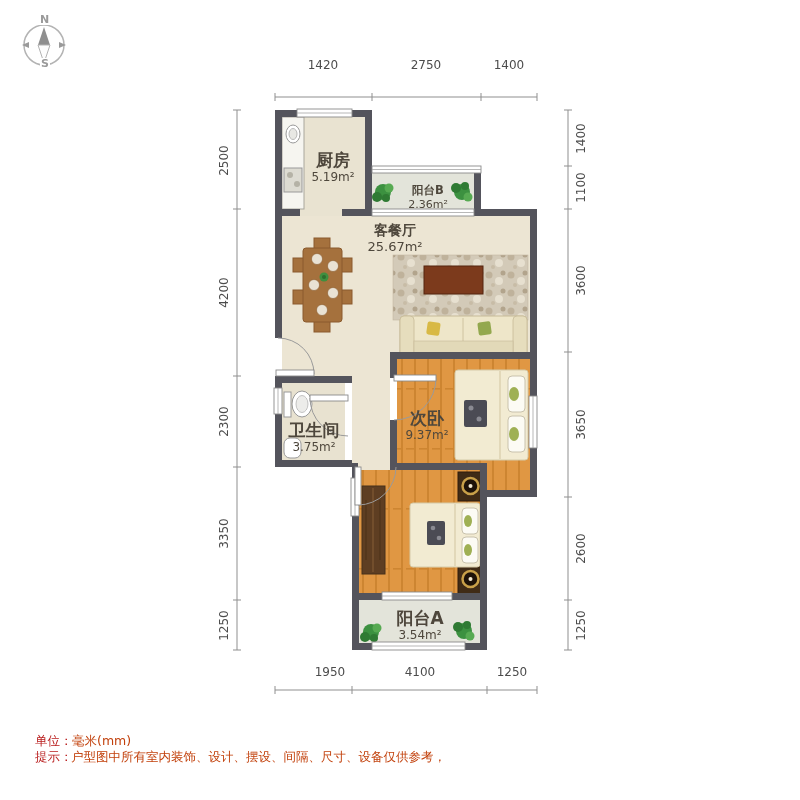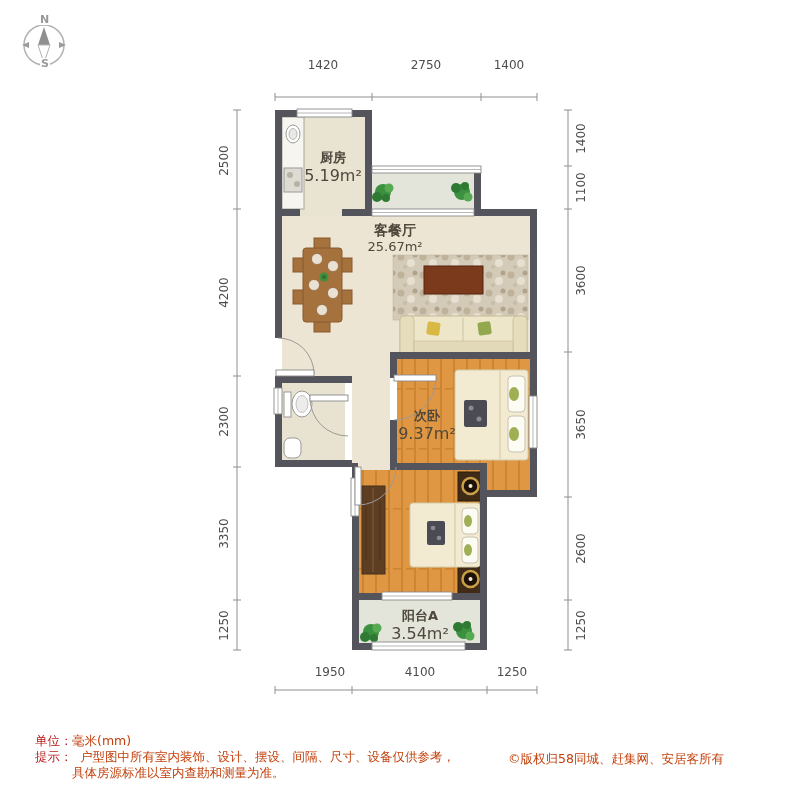--- a/index.html
+++ b/index.html
@@ -1,21 +1,21 @@
 <!DOCTYPE html>
 <html><head>
 <meta charset="utf-8">
 <style>
   html,body{margin:0;padding:0;background:#ffffff;}
   .stage{position:relative;width:800px;height:800px;background:#ffffff;overflow:hidden;
          font-family:"DejaVu Sans","Liberation Sans",sans-serif;}
   .plan-svg{position:absolute;left:0;top:0;}
   .room-label{position:absolute;width:110px;text-align:center;color:#4e473c;pointer-events:none;}
-  .room-label .rname{display:block;font-weight:bold;font-size:13px;line-height:1.2;}
-  .room-label .rarea{display:block;font-size:16px;line-height:1.25;}
+  .room-label .rname{display:block;font-weight:bold;font-size:17px;line-height:1.2;}
+  .room-label .rarea{display:block;font-size:12px;line-height:1.25;}
   .room-label.sm .rname{font-size:11.5px;}
   .room-label.sm .rarea{font-size:11px;}
   .room-label.lg .rname{font-size:14px;}
   .room-label.lg .rarea{font-size:13px;text-align:center;}
   .dim{position:absolute;width:60px;height:15px;font-size:12px;color:#4c4c4c;
        text-align:center;line-height:15px;pointer-events:none;}
   .dim.v{transform:rotate(-90deg);}
   .compass-letter{position:absolute;font-size:11px;font-weight:bold;color:#9a9a9a;
        background:#ffffff;line-height:11px;padding:0 1px;}
   .footer{position:absolute;font-size:12.5px;color:#c2410c;white-space:nowrap;}
@@ -261,23 +261,31 @@
     </g>
   </svg>
 
   <span class="compass-letter" style="left:39px;top:14px">N</span>
   <span class="compass-letter" style="left:40px;top:58px">S</span>
 
   <div class="room-label" style="left:278px;top:150px">
     <span class="rname">厨房</span>
     <span class="rarea">5.19m²</span>
   </div>
+  <div class="room-label sm" style="left:373px;top:184px">
+    <span class="rname">阳台B</span>
+    <span class="rarea">2.36m²</span>
+  </div>
   <div class="room-label lg" style="left:340px;top:222px">
     <span class="rname">客餐厅</span>
     <span class="rarea">25.67m²</span>
+  </div>
+  <div class="room-label" style="left:259px;top:420px">
+    <span class="rname">卫生间</span>
+    <span class="rarea">3.75m²</span>
   </div>
   <div class="room-label" style="left:372px;top:408px">
     <span class="rname">次卧</span>
     <span class="rarea">9.37m²</span>
   </div>
   <div class="room-label" style="left:365px;top:608px">
     <span class="rname">阳台A</span>
     <span class="rarea">3.54m²</span>
   </div>
 
@@ -298,17 +306,15 @@
   <div class="dim v" style="left:551px;top:131px">1400</div>
   <div class="dim v" style="left:551px;top:180px">1100</div>
   <div class="dim v" style="left:551px;top:273px">3600</div>
   <div class="dim v" style="left:551px;top:417px">3650</div>
   <div class="dim v" style="left:551px;top:541px">2600</div>
   <div class="dim v" style="left:551px;top:618px">1250</div>
 
   <div class="footer lab" style="left:35px;top:733px">单位：</div>
   <div class="footer" style="left:72px;top:733px">毫米(mm)</div>
   <div class="footer lab" style="left:35px;top:749px">提示：</div>
-  <div class="footer" style="left:80px;top:749px">户型图中所有室内装饰、设计、摆设、间隔、尺寸、设备仅供参考，</div>
-  <div class="footer" style="left:72px;top:765px">具体房源标准以室内查勘和测量为准。</div>
-  <div class="footer" style="left:508px;top:751px">©版权归58同城、赶集网、安居客所有</div>
+  <div class="footer" style="left:71px;top:749px">户型图中所有室内装饰、设计、摆设、间隔、尺寸、设备仅供参考，</div>
 
 </div>
 
 </body></html>

